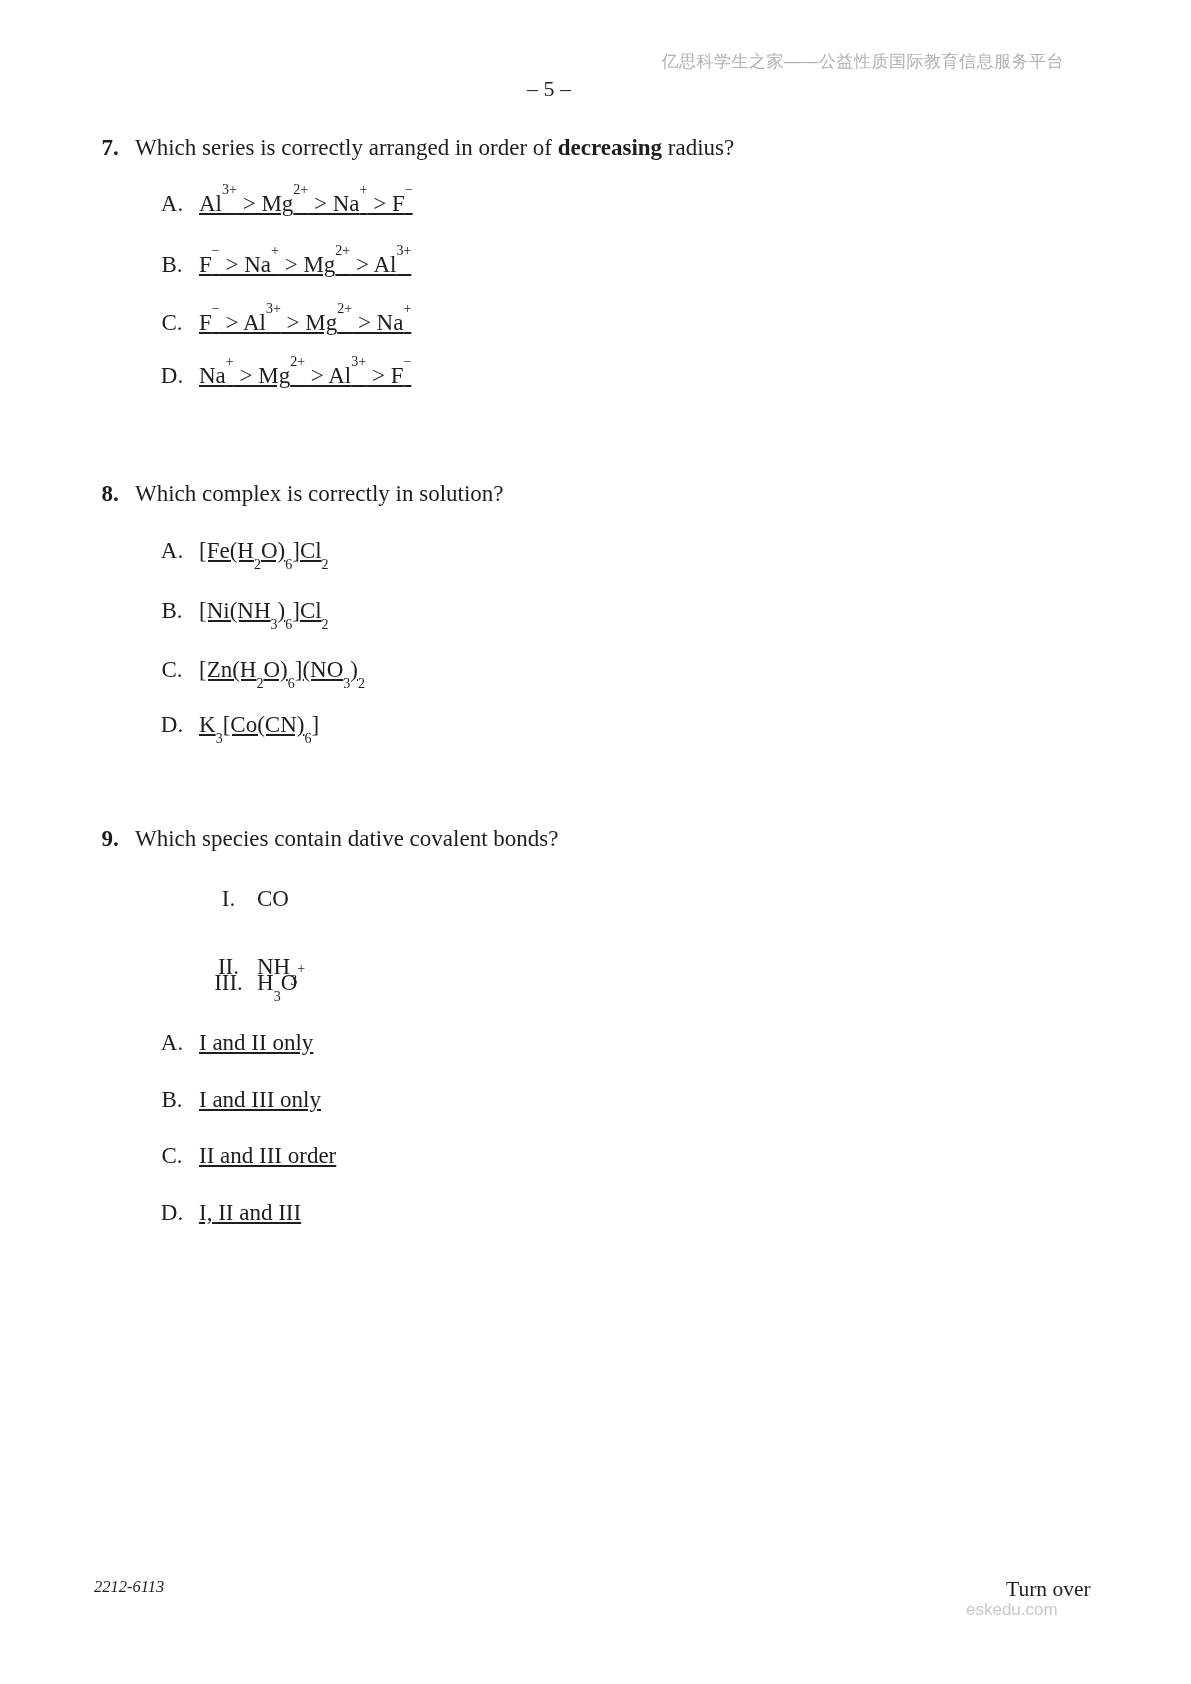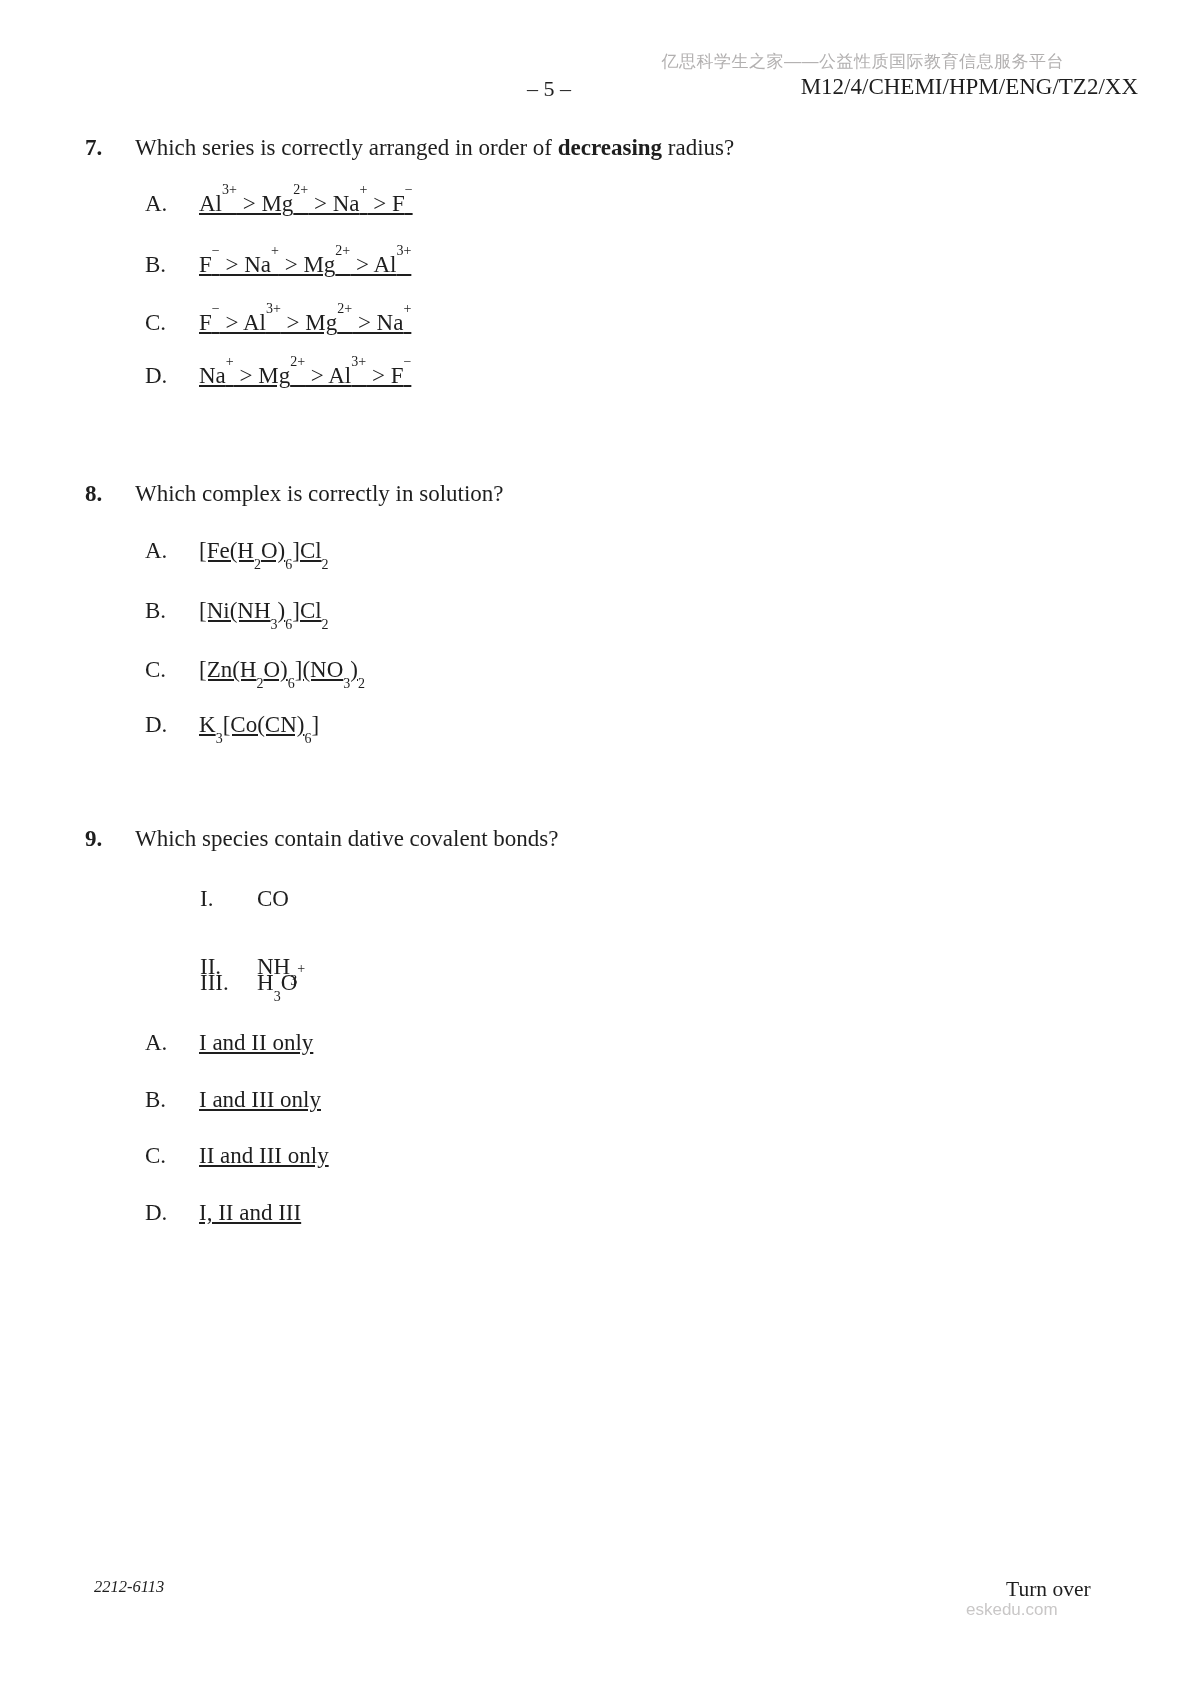--- a/index.html
+++ b/index.html
@@ -15,20 +15,21 @@
     overflow: hidden;
     font-family: "Liberation Serif", "DejaVu Serif", serif;
     color: #1e1e1e;
   }
   .row {
     position: absolute;
     left: 85px;
     white-space: nowrap;
     font-size: 23px;
     line-height: 30px;
+    text-align: center;
   }
   .qnum {
     display: inline-block;
     width: 50px;
     font-weight: bold;
   }
   .opt { left: 145px; text-decoration: underline; }
   .olabel {
     display: inline-block;
     width: 54px;
@@ -91,21 +92,20 @@
     z-index: 2;
   }
 </style>
 </head>
 <body>
 
 <div class="page">
 
   <div class="hdr-cn">亿思科学生之家——公益性质国际教育信息服务平台</div>
   <div class="hdr-page">– 5 –</div>
-  <div class="hdr-code">M12/4/CHEMI/HPM/ENG/TZ2/XX</div>
 
   <div class="row" style="top:133px">
     <span class="qnum">7.</span><span><span>Which series is correctly arranged in order of </span><b>decreasing</b><span> radius?</span></span>
   </div>
   <div class="row opt" style="top:189px">
     <span class="olabel">A.</span><span class="formula">Al<sup>3+</sup> &gt; Mg<sup>2+</sup> &gt; Na<sup>+</sup> &gt; F<sup>−</sup></span>
   </div>
   <div class="row opt" style="top:250px">
     <span class="olabel">B.</span><span class="formula">F<sup>−</sup> &gt; Na<sup>+</sup> &gt; Mg<sup>2+</sup> &gt; Al<sup>3+</sup></span>
   </div>
@@ -144,21 +144,21 @@
   <div class="row item" style="top:968px">
     <span class="ilabel">III.</span><span class="formula">H<sub>3</sub>O<sup>+</sup></span>
   </div>
   <div class="row opt" style="top:1028px">
     <span class="olabel">A.</span><span>I and II only</span>
   </div>
   <div class="row opt" style="top:1085px">
     <span class="olabel">B.</span><span>I and III only</span>
   </div>
   <div class="row opt" style="top:1141px">
-    <span class="olabel">C.</span><span>II and III only</span>
+    <span class="olabel">C.</span><span>II and III order</span>
   </div>
   <div class="row opt" style="top:1198px">
     <span class="olabel">D.</span><span>I, II and III</span>
   </div>
 
   <div class="ftr-code">2212-6113</div>
   <div class="ftr-watermark">eskedu.com</div>
   <div class="ftr-turnover">Turn over</div>
 
 </div>

